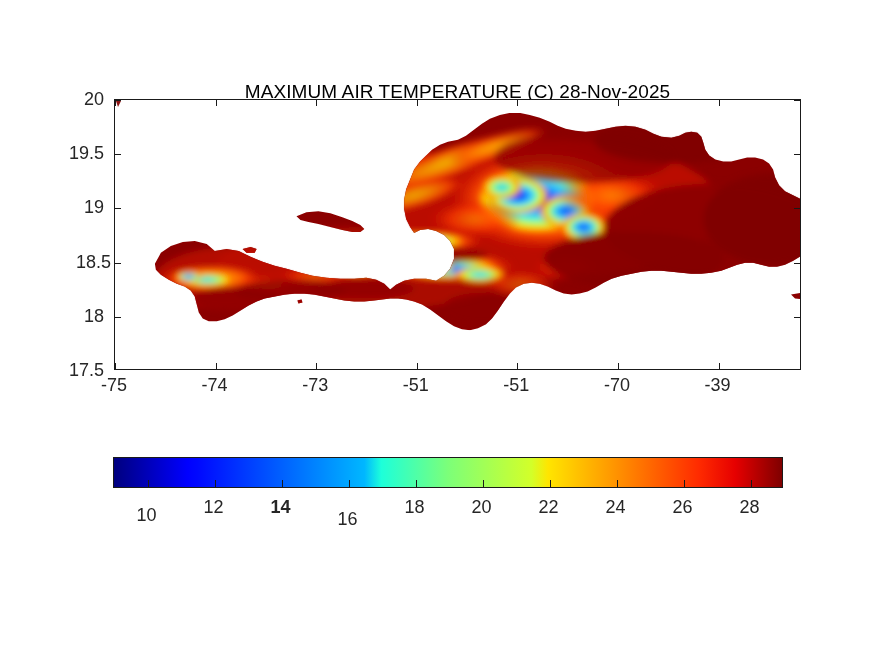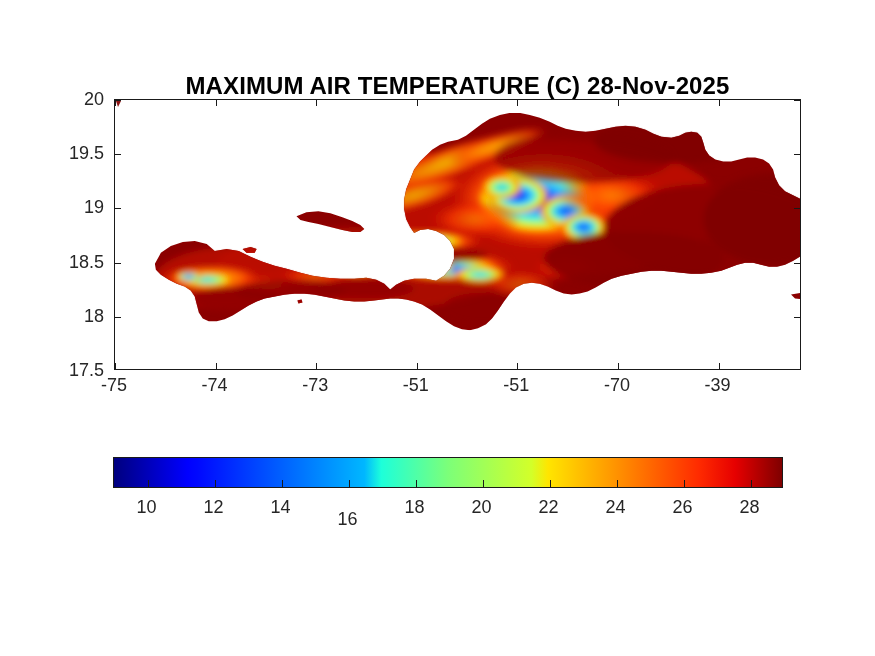--- a/index.html
+++ b/index.html
@@ -15,25 +15,25 @@
     width: 875px;
     height: 656px;
     background: #ffffff;
     overflow: hidden;
   }
 
   
   #chart-title {
     position: absolute;
     left: 114px;
-    top: 72px;
+    top: 81px;
     width: 687px;
     text-align: center;
-    font-size: 24px;
-    font-weight: bold;
+    font-size: 19px;
+    font-weight: normal;
     color: #000000;
     letter-spacing: 0.1px;
     white-space: nowrap;
   }
 
   
   #map-axes {
     position: absolute;
     left: 114px;
     top: 99px;
@@ -347,21 +347,21 @@
   <div id="tick-layer">
       <div class="xticklabel" style="left: 114px;">-75</div>
       <div class="xticklabel" style="left: 214.586px;">-74</div>
       <div class="xticklabel" style="left: 315.171px;">-73</div>
       <div class="xticklabel" style="left: 415.757px;">-51</div>
       <div class="xticklabel" style="left: 516.343px;">-51</div>
       <div class="xticklabel" style="left: 616.928px;">-70</div>
       <div class="xticklabel" style="left: 717.514px;">-39</div>
       <div class="yticklabel" style="top: 370px;">17.5</div>
       <div class="yticklabel" style="top: 315.8px;">18</div>
-      <div class="yticklabel" style="top: 261.6px;">18.5</div>
+      <div class="yticklabel" style="top: 261.6px; padding-left: 7px;">18.5</div>
       <div class="yticklabel" style="top: 207.4px;">19</div>
       <div class="yticklabel" style="top: 153.2px;">19.5</div>
       <div class="yticklabel" style="top: 99px;">20</div>
     </div>
 
 
   <div id="colorbar-axes">
     <div id="colorbar-gradient" style="background: linear-gradient(to right, rgb(0, 0, 127) 0%, rgb(0, 0, 255) 11%, rgb(0, 8, 255) 12.5%, rgb(0, 183, 255) 37.5%, rgb(29, 255, 218) 40%, rgb(124, 255, 121) 50%, rgb(211, 255, 41) 62.5%, rgb(255, 229, 0) 65%, rgb(255, 148, 0) 75%, rgb(255, 43, 0) 87.5%, rgb(230, 0, 0) 93%, rgb(127, 0, 0) 100%);"></div>
   <div class="cb-tick" style="left: 33.5px;"></div>
       <div class="cb-tick" style="left: 100.5px;"></div>
@@ -369,23 +369,23 @@
       <div class="cb-tick" style="left: 234.5px;"></div>
       <div class="cb-tick" style="left: 301.5px;"></div>
       <div class="cb-tick" style="left: 368.5px;"></div>
       <div class="cb-tick" style="left: 435.5px;"></div>
       <div class="cb-tick" style="left: 502.5px;"></div>
       <div class="cb-tick" style="left: 569.5px;"></div>
       <div class="cb-tick" style="left: 636.5px;"></div>
     </div>
 
   <div id="cb-label-layer">
-      <div class="cbticklabel" style="left: 146.5px;">10</div>
+      <div class="cbticklabel" style="left: 146.5px; margin-top: 8px;">10</div>
       <div class="cbticklabel" style="left: 213.5px; text-align: right;">12</div>
-      <div class="cbticklabel" style="left: 280.5px;">14</div>
+      <div class="cbticklabel" style="left: 280.5px; font-weight: bold;">14</div>
       <div class="cbticklabel" style="left: 347.5px; margin-top: 12px;">16</div>
       <div class="cbticklabel" style="left: 414.5px;">18</div>
       <div class="cbticklabel" style="left: 481.5px;">20</div>
       <div class="cbticklabel" style="left: 548.5px;">22</div>
       <div class="cbticklabel" style="left: 615.5px;">24</div>
       <div class="cbticklabel" style="left: 682.5px;">26</div>
       <div class="cbticklabel" style="left: 749.5px;">28</div>
     </div>
 
 <div class="corner-speck" style="left: 116px; top: 101px;"></div>

